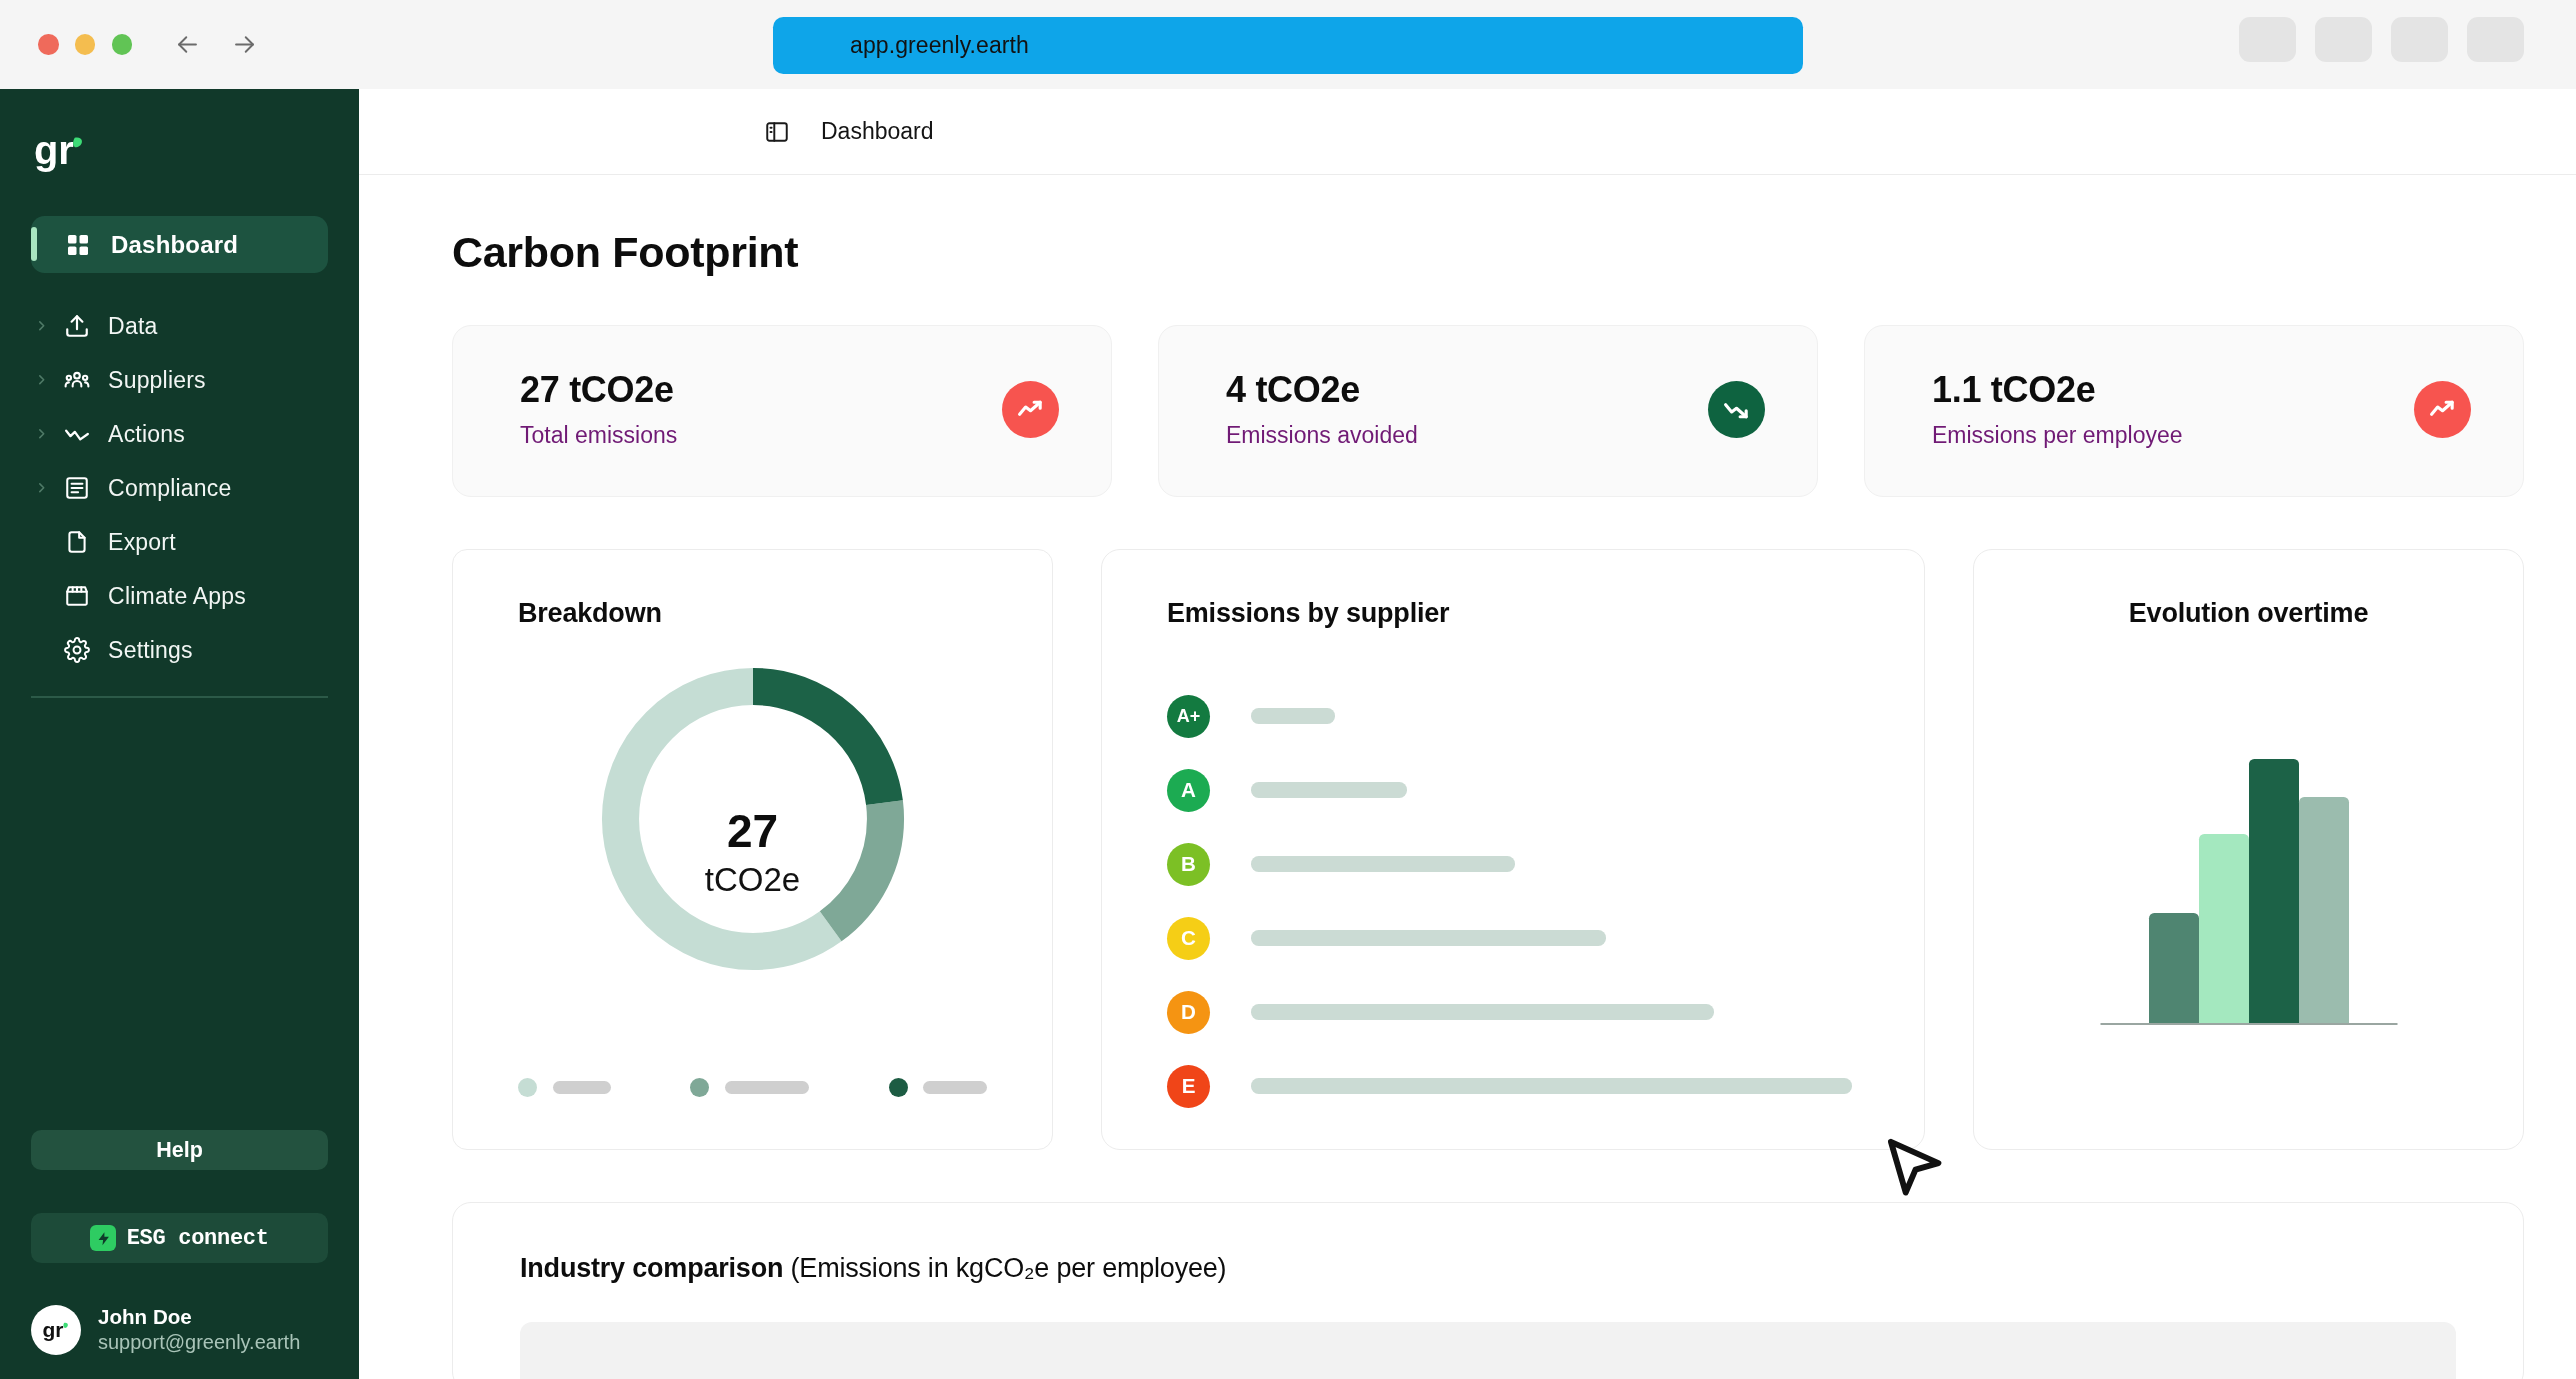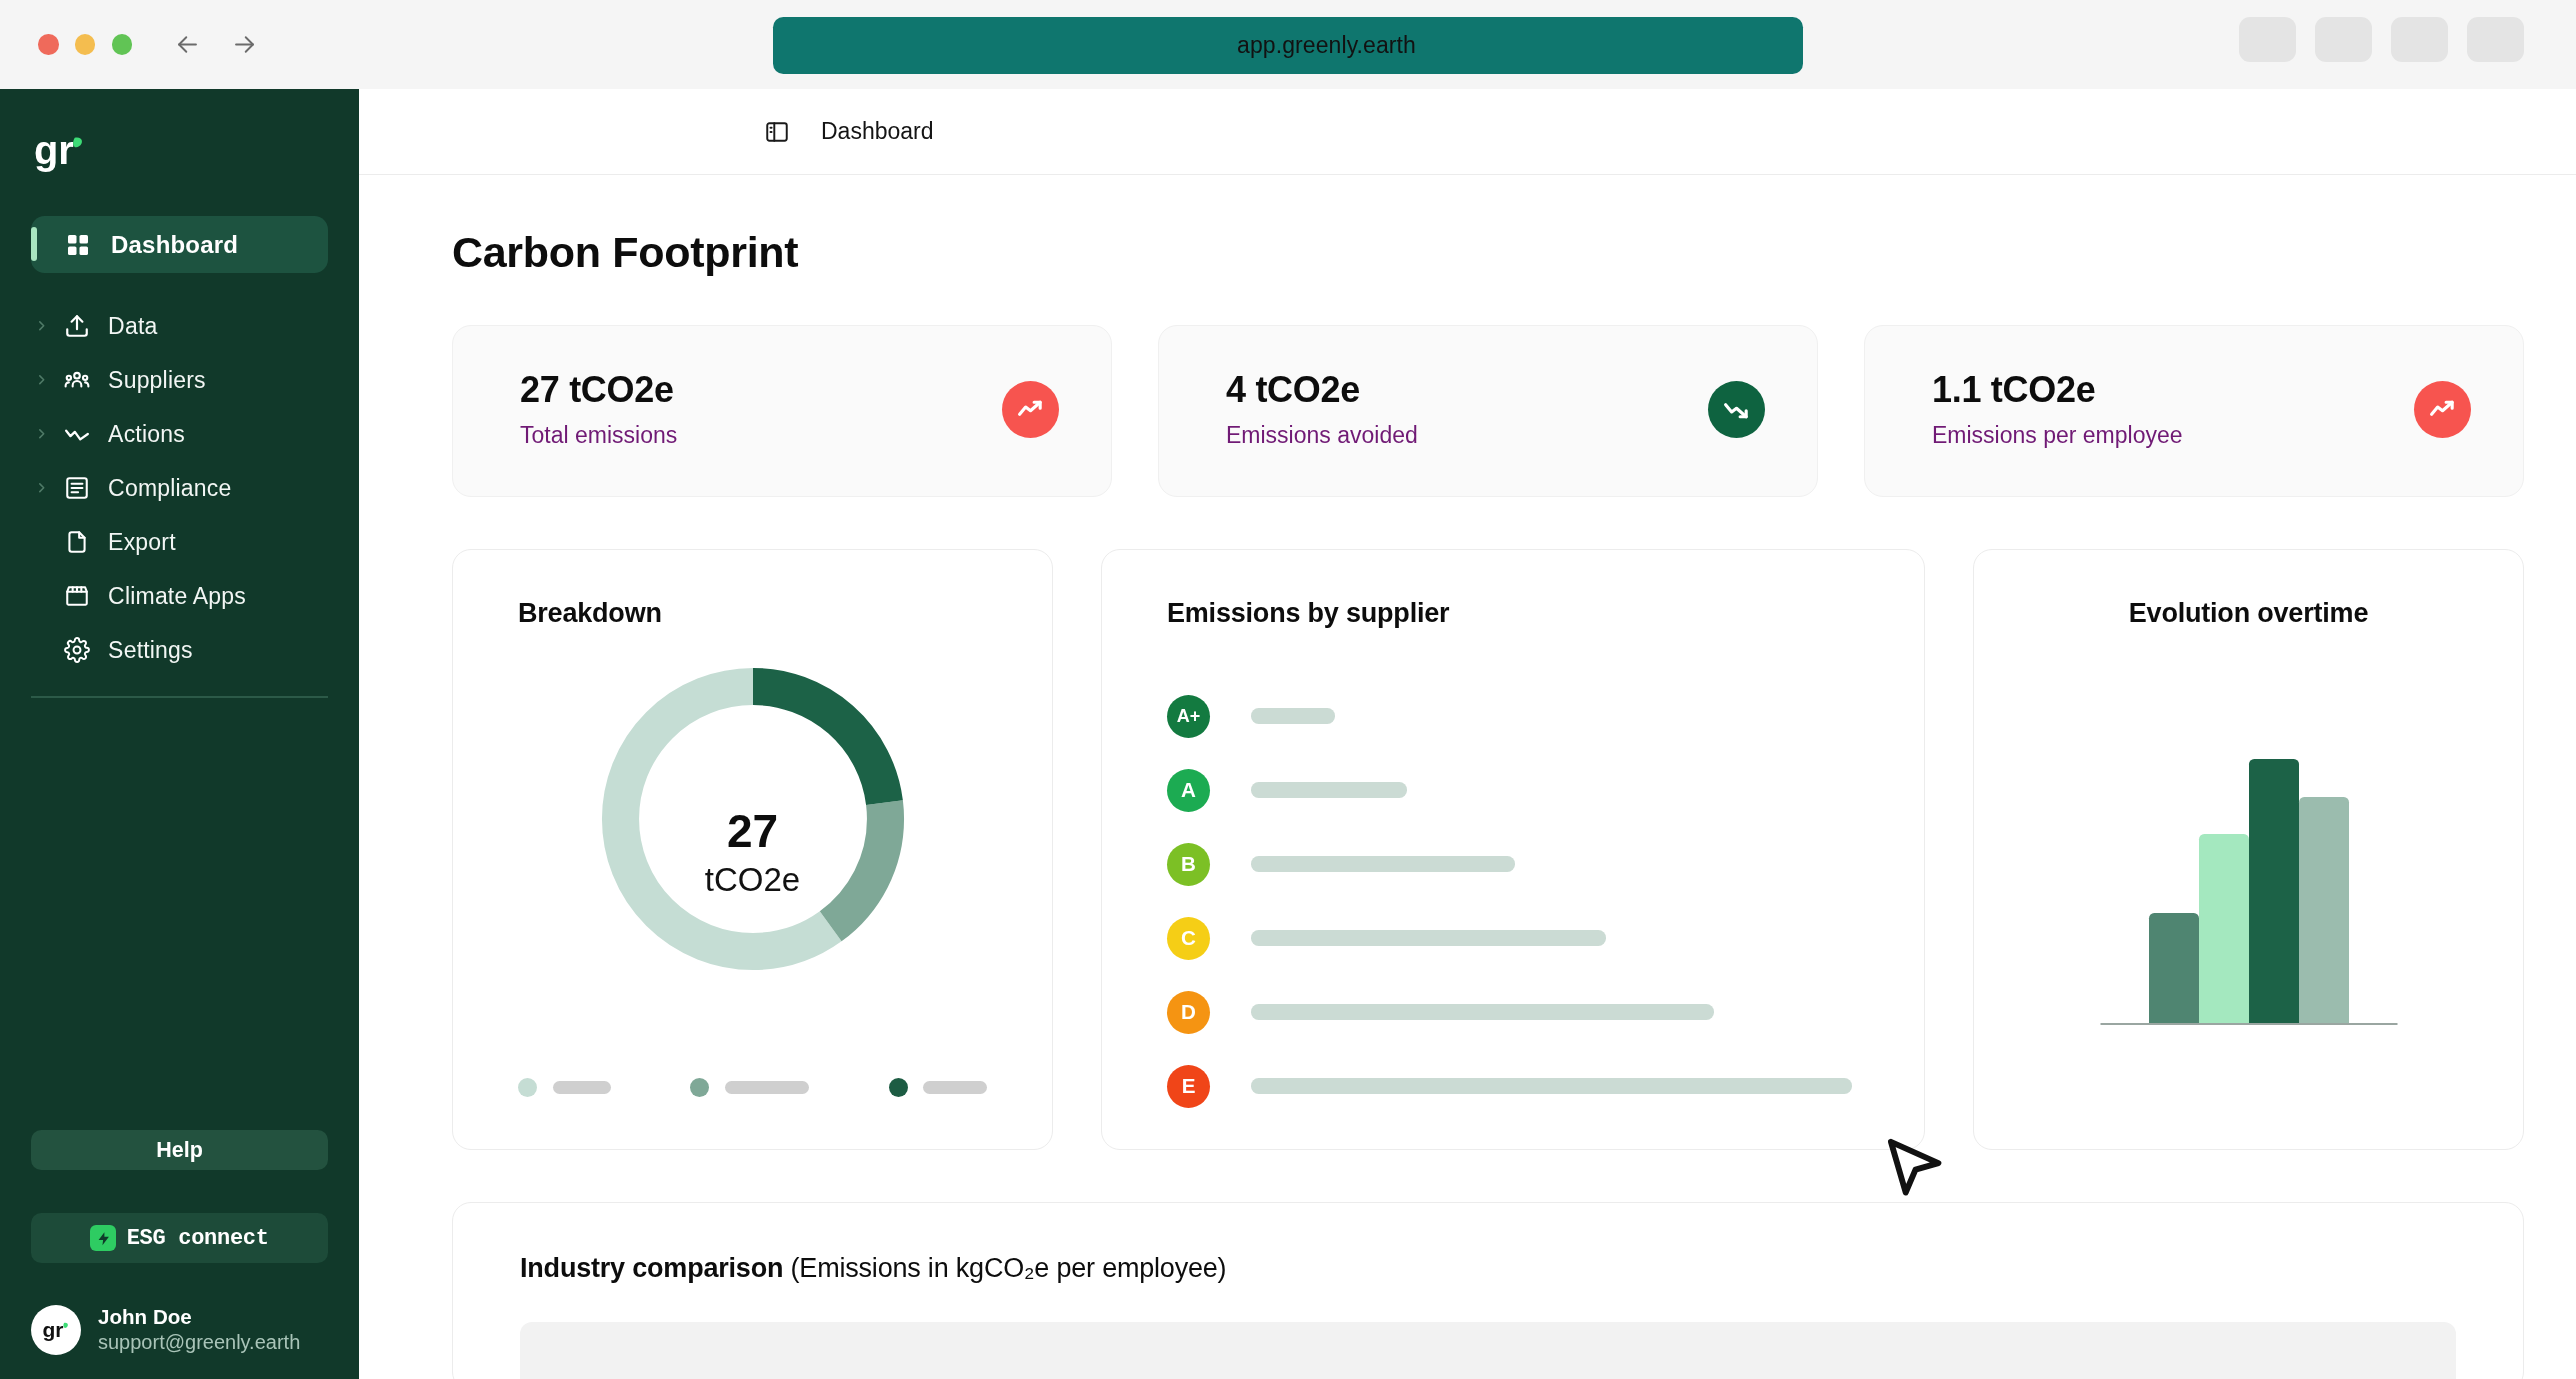--- a/index.html
+++ b/index.html
@@ -27,22 +27,22 @@
   .dot.green { background: #61c455; }
 
   .nav-arrows { display: flex; gap: 27.5px; margin-left: 41px; align-items: center; }
   .nav-arrow { width: 29px; height: 29px; color: #6b6b6b; display:flex; align-items:center; justify-content:center; }
   .nav-arrow svg { display:block; }
 
   .urlbar {
     position: absolute; left: 50%; transform: translateX(-50%);
     top: 17px;
     width: 1030px; height: 57px;
-    background: #0f766e; border-radius: 10.3px;
-    display: flex; align-items: center; justify-content: center;
+    background: #0ea5e9; border-radius: 10.3px;
+    display: flex; align-items: center;
   }
   .urlbar span {
     margin-left: 77px;
     font-size: 23px; color: #121212; letter-spacing: 0.1px;
   }
 
   .chrome-right { position: absolute; right: 52px; top: 17px; display: flex; gap: 19px; }
   .chrome-btn { width: 57px; height: 45px; background: #e4e4e4; border-radius: 11px; }
 
   
@@ -149,21 +149,21 @@
     flex: 0 0 57px;
   }
 
   .chart-row { display: flex; gap: 48px; margin-top: 52px; align-items: stretch; }
 
   .card {
     background: #ffffff; border: 1.7px solid #ececec; border-radius: 19px;
   }
   .card-title { font-size: 27px; font-weight: 700; color: #0d0d0d; letter-spacing: -0.2px; }
 
-  .breakdown-card { width: 601px; flex: 0 0 601px; height: 601px; padding: 48px 0 0 0; position: relative; }
+  .breakdown-card { width: 601px; flex: 0 0 601px; height: 601px; padding: 48px 0 0 0; position: relative; border-radius: 15px; }
   .breakdown-card .card-title { padding-left: 65px; }
   .donut-wrap { display: flex; justify-content: center; margin-top: 31px; }
   .donut-center {
     position: absolute; left: 0; right: 0; top: 258px;
     text-align: center; pointer-events: none;
   }
   .donut-num { font-size: 46px; font-weight: 700; color: #0d0d0d; line-height: 1; }
   .donut-unit { font-size: 33px; color: #121212; line-height: 1.25; margin-top: 5.2px; }
 
   .donut-legend {

